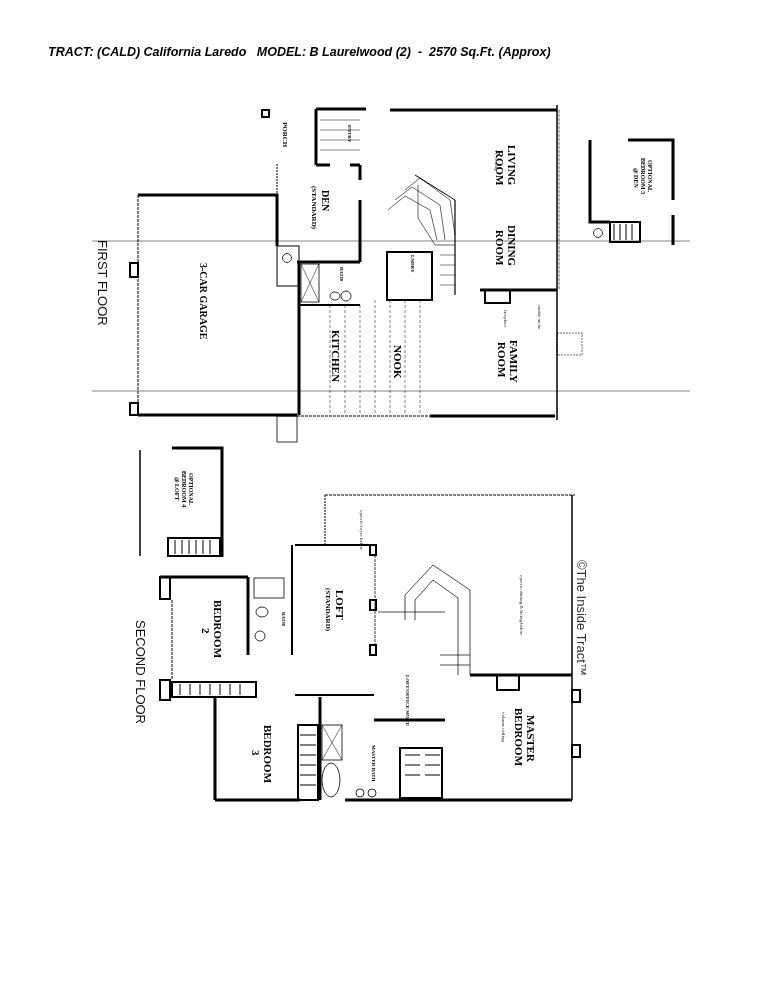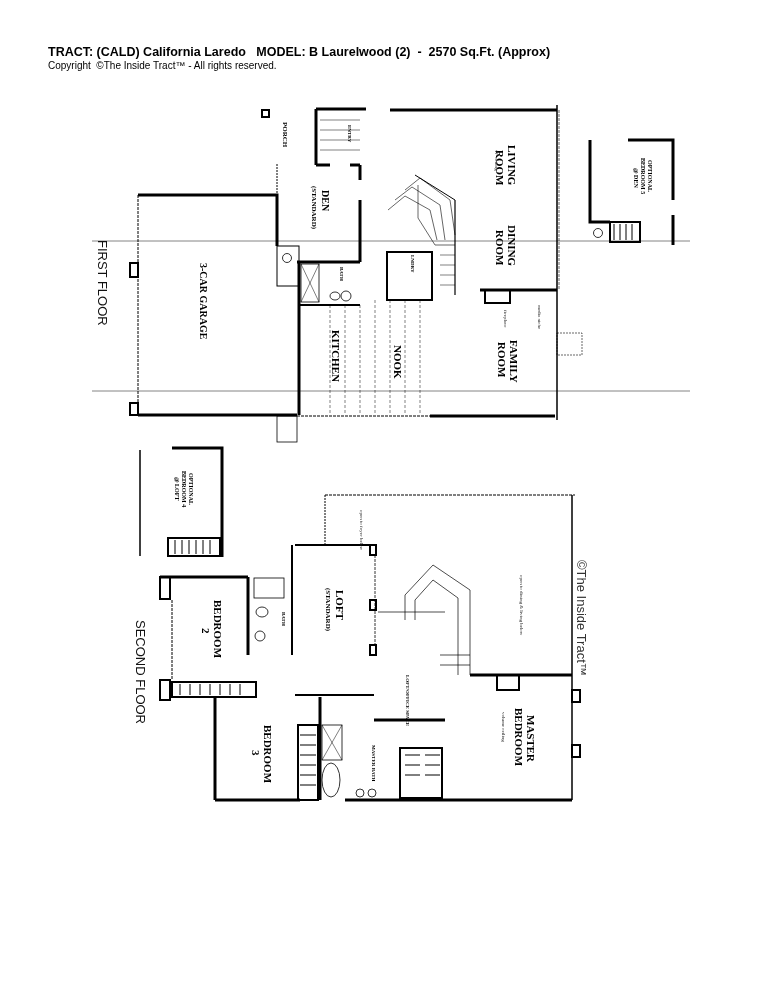--- a/index.html
+++ b/index.html
@@ -1,31 +1,30 @@
 <!DOCTYPE html>
 <html><head>
 <meta charset="utf-8">
 <style>
   html, body { margin: 0; padding: 0; background: #ffffff; }
   body { width: 779px; height: 1007px; position: relative; overflow: hidden; font-family: "Liberation Sans", sans-serif; color: #000; }
   .header { position: absolute; left: 48px; top: 45px; }
-  .title { font-weight: bold; font-size: 12.5px; white-space: pre; letter-spacing: 0; }
+  .title { font-weight: bold; font-size: 12.5px; white-space: pre; letter-spacing: 0; font-style: italic; }
   .copyright { font-size: 10px; margin-top: 1px; white-space: pre; }
   svg.plan { position: absolute; left: 0; top: 0; }
   .lbl { font-family: "Liberation Serif", serif; font-weight: bold; fill: #000; }
   .lbl-sm { font-family: "Liberation Serif", serif; font-size: 5px; fill: #222; }
   .floor-lbl { font-family: "Liberation Sans", sans-serif; font-size: 13px; fill: #111; }
   .wm { font-family: "Liberation Sans", sans-serif; font-size: 13px; fill: #333; }
 </style>
 </head>
 <body>
 
 <div class="header">
   <div class="title">TRACT: (CALD) California Laredo   MODEL: B Laurelwood (2)  -  2570 Sq.Ft. (Approx)</div>
-  <div class="copyright">Copyright  ©The Inside Tract™ - All rights reserved.</div>
 </div>
 
 <svg class="plan" width="779" height="1007" viewBox="0 0 779 1007">
 
   <line x1="92" y1="241" x2="690" y2="241" stroke="#666" stroke-width="0.8"></line>
   <line x1="92" y1="391" x2="690" y2="391" stroke="#666" stroke-width="0.8"></line>
 
   <g>
 
     <g stroke="#000" fill="none">

